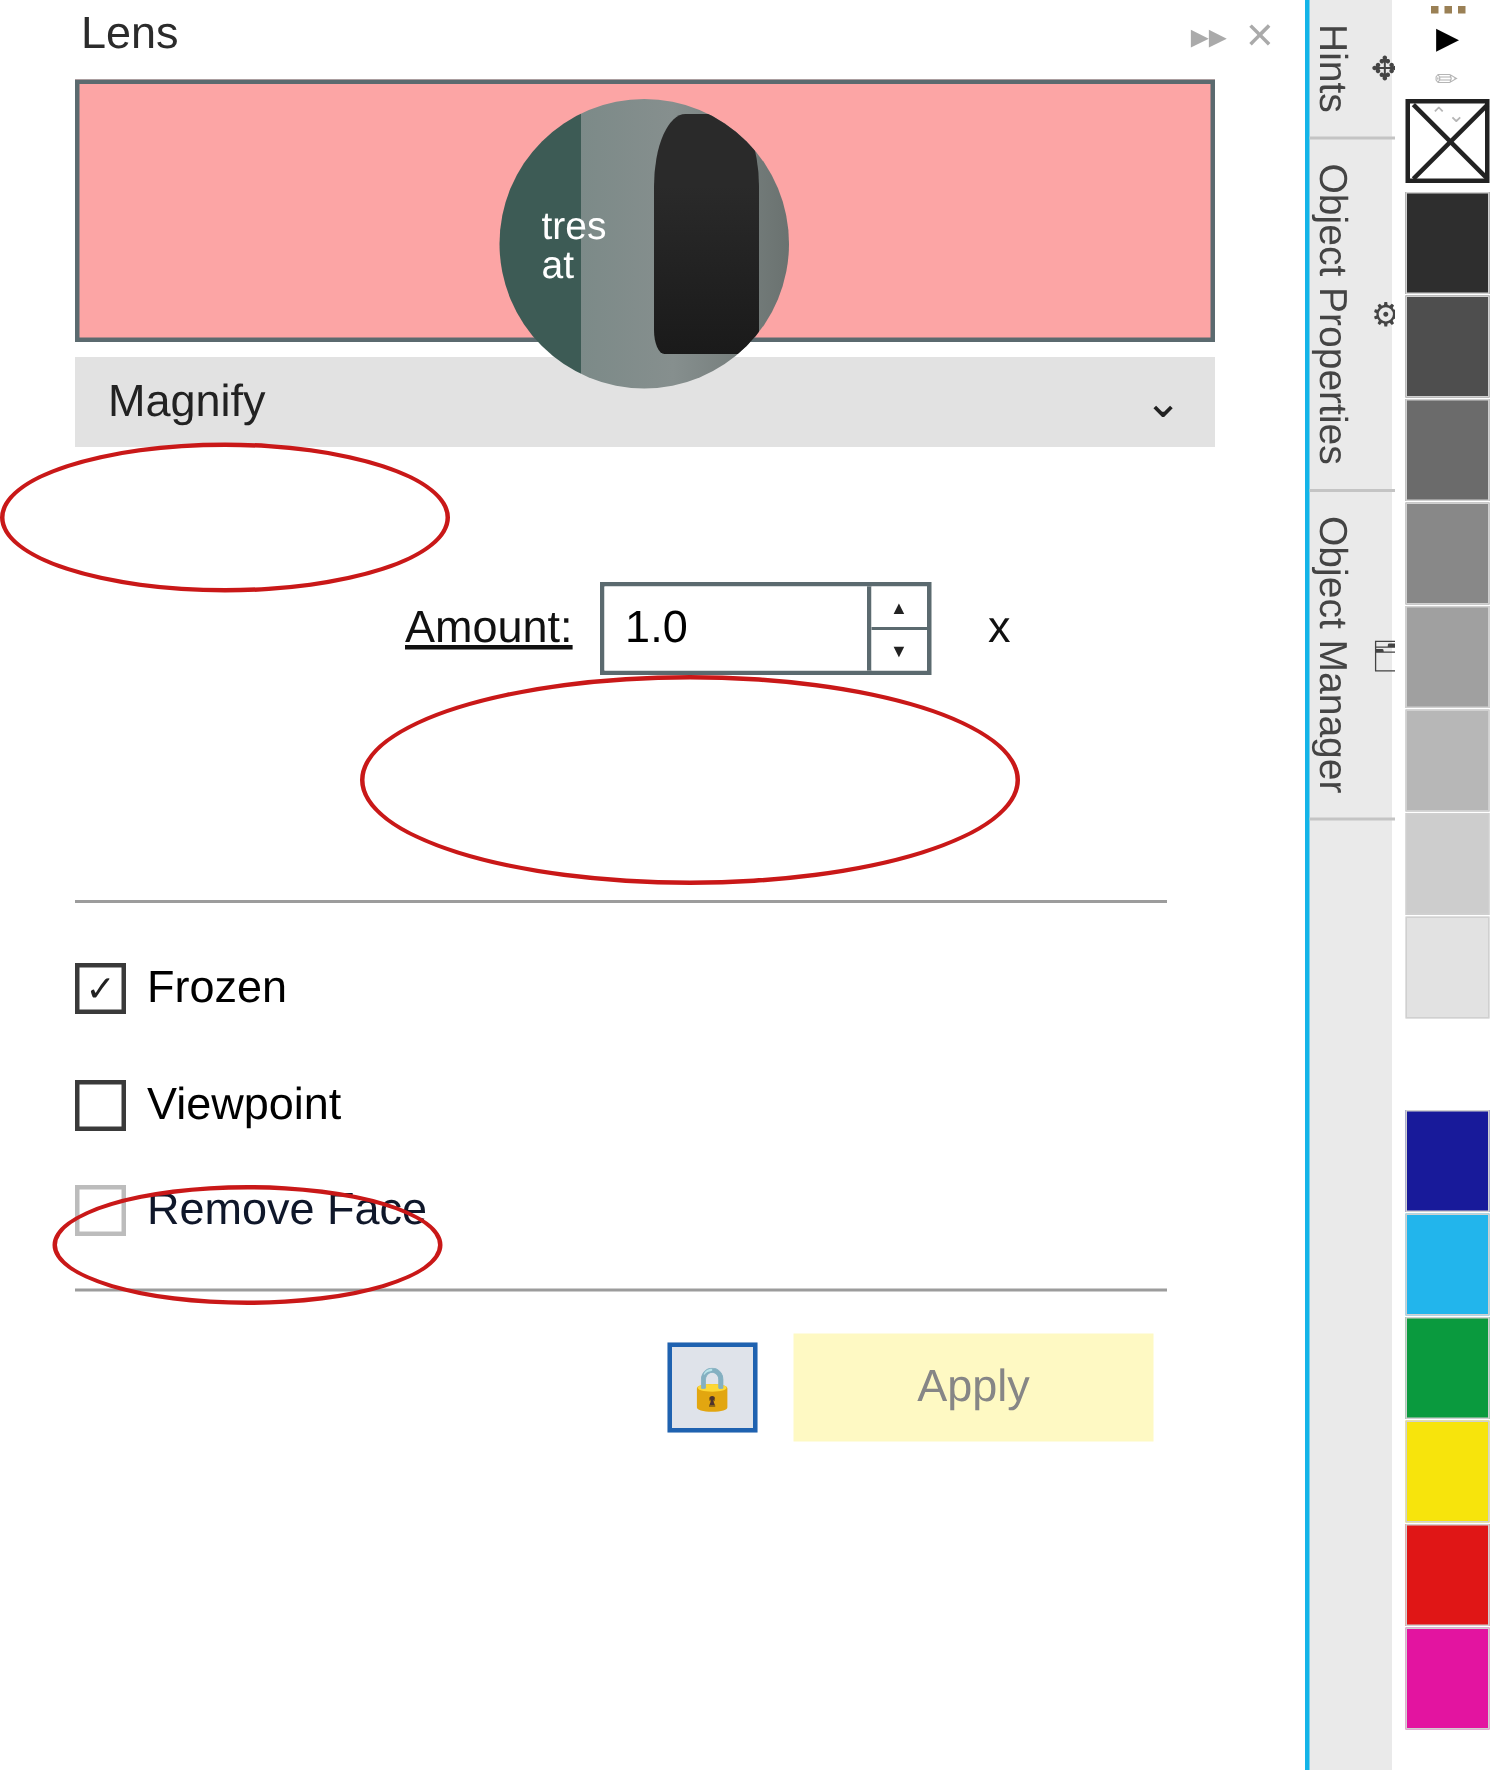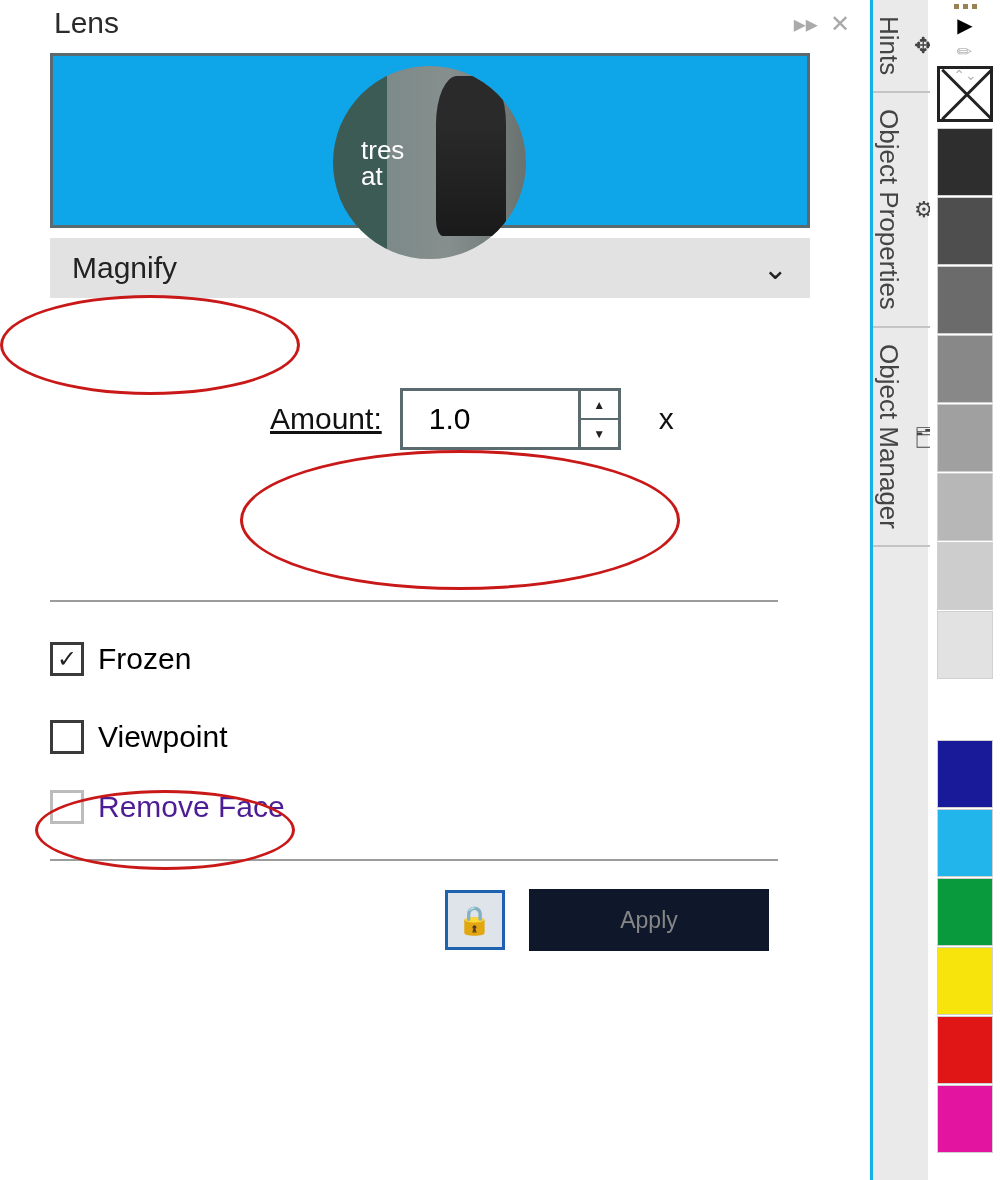--- a/index.html
+++ b/index.html
@@ -31,21 +31,21 @@
   display: flex;
   gap: 12px;
   color: #aaa;
 }
 .preview-box {
   width: 760px;
   height: 175px;
   border: 3px solid #5b6a6f;
   margin: 5px 0 0 0;
   position: relative;
-  background: #0ea5e9;
+  background: #fca5a5;
 }
 .preview-circle {
   width: 193px;
   height: 193px;
   border-radius: 50%;
   background: linear-gradient(90deg, #3d5b55 28%, #7c8a88 28%, #868f8e 60%, #6a7270 100%);
   position: absolute;
   left: 280px;
   top: 10px;
   overflow: hidden;
@@ -94,21 +94,21 @@
 }
 .amount-input-wrap {
   display: flex;
   border: 3px solid #5b6a6f;
   height: 62px;
 }
 .amount-input {
   width: 175px;
   border: none;
   font-size: 30px;
-  padding: 0 26px;
+  padding: 0 14px;
   outline: none;
 }
 .spinner {
   display: flex;
   flex-direction: column;
   border-left: 3px solid #5b6a6f;
   width: 40px;
 }
 .spinner-btn {
   flex: 1;
@@ -139,21 +139,21 @@
   width: 34px;
   height: 34px;
   border: 3px solid #3a3a3a;
   display: flex;
   align-items: center;
   justify-content: center;
   cursor: pointer;
 }
 .chk-disabled { border-color: #bcbcbc; color: #bcbcbc; }
 .chk-mark { font-size: 24px; color: #222; }
-.lbl-disabled { color: #4c1d95; }
+.lbl-disabled { color: #0f172a; }
 .hr2 {
   width: 728px;
   height: 2px;
   background: #9c9c9c;
   margin: 35px 0 0 0;
 }
 .bottom-row {
   display: flex;
   align-items: center;
   gap: 24px;
@@ -167,26 +167,26 @@
   background: #dfe3ea;
   display: flex;
   align-items: center;
   justify-content: center;
   cursor: pointer;
   font-size: 28px;
   color: #36384e;
 }
 .apply-btn {
   width: 240px;
-  height: 62px;
-  background: #0f172a;
+  height: 72px;
+  background: #fef9c3;
   display: flex;
   align-items: center;
   justify-content: center;
-  font-size: 23px;
+  font-size: 30px;
   color: #868686;
   cursor: pointer;
 }
 
 
 .docker-strip {
   position: absolute;
   left: 870px;
   top: 0;
   width: 58px;

